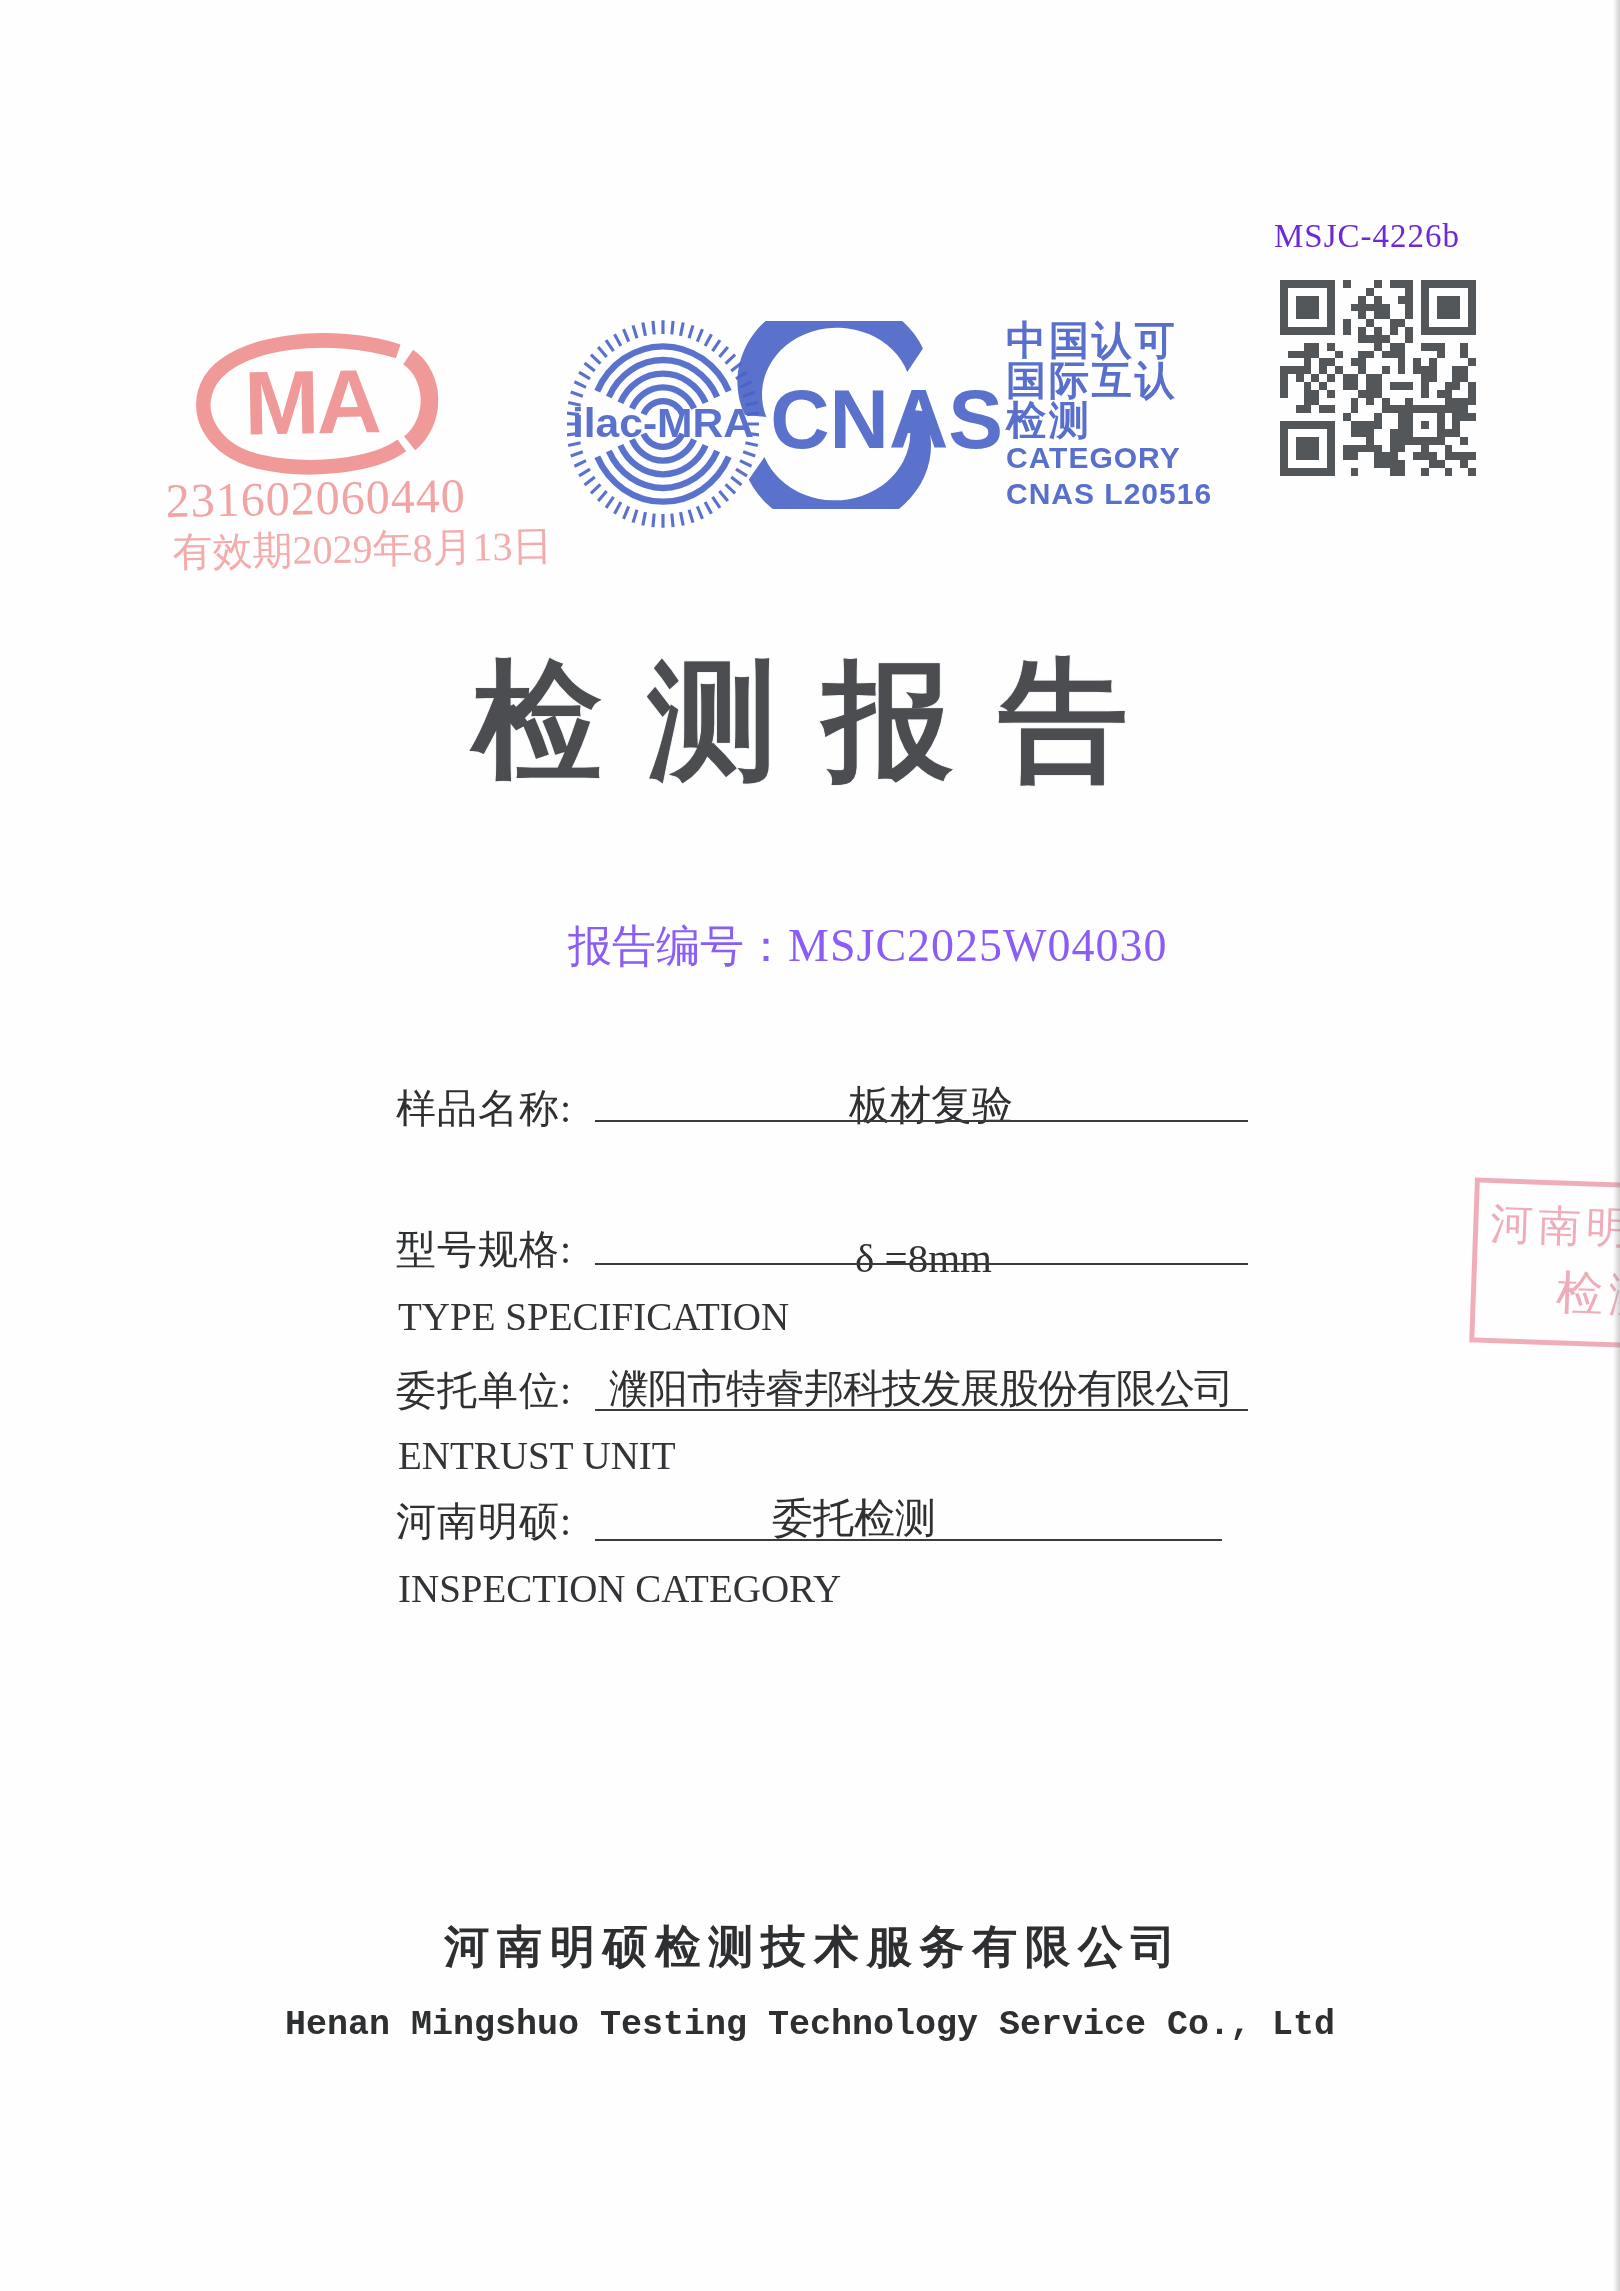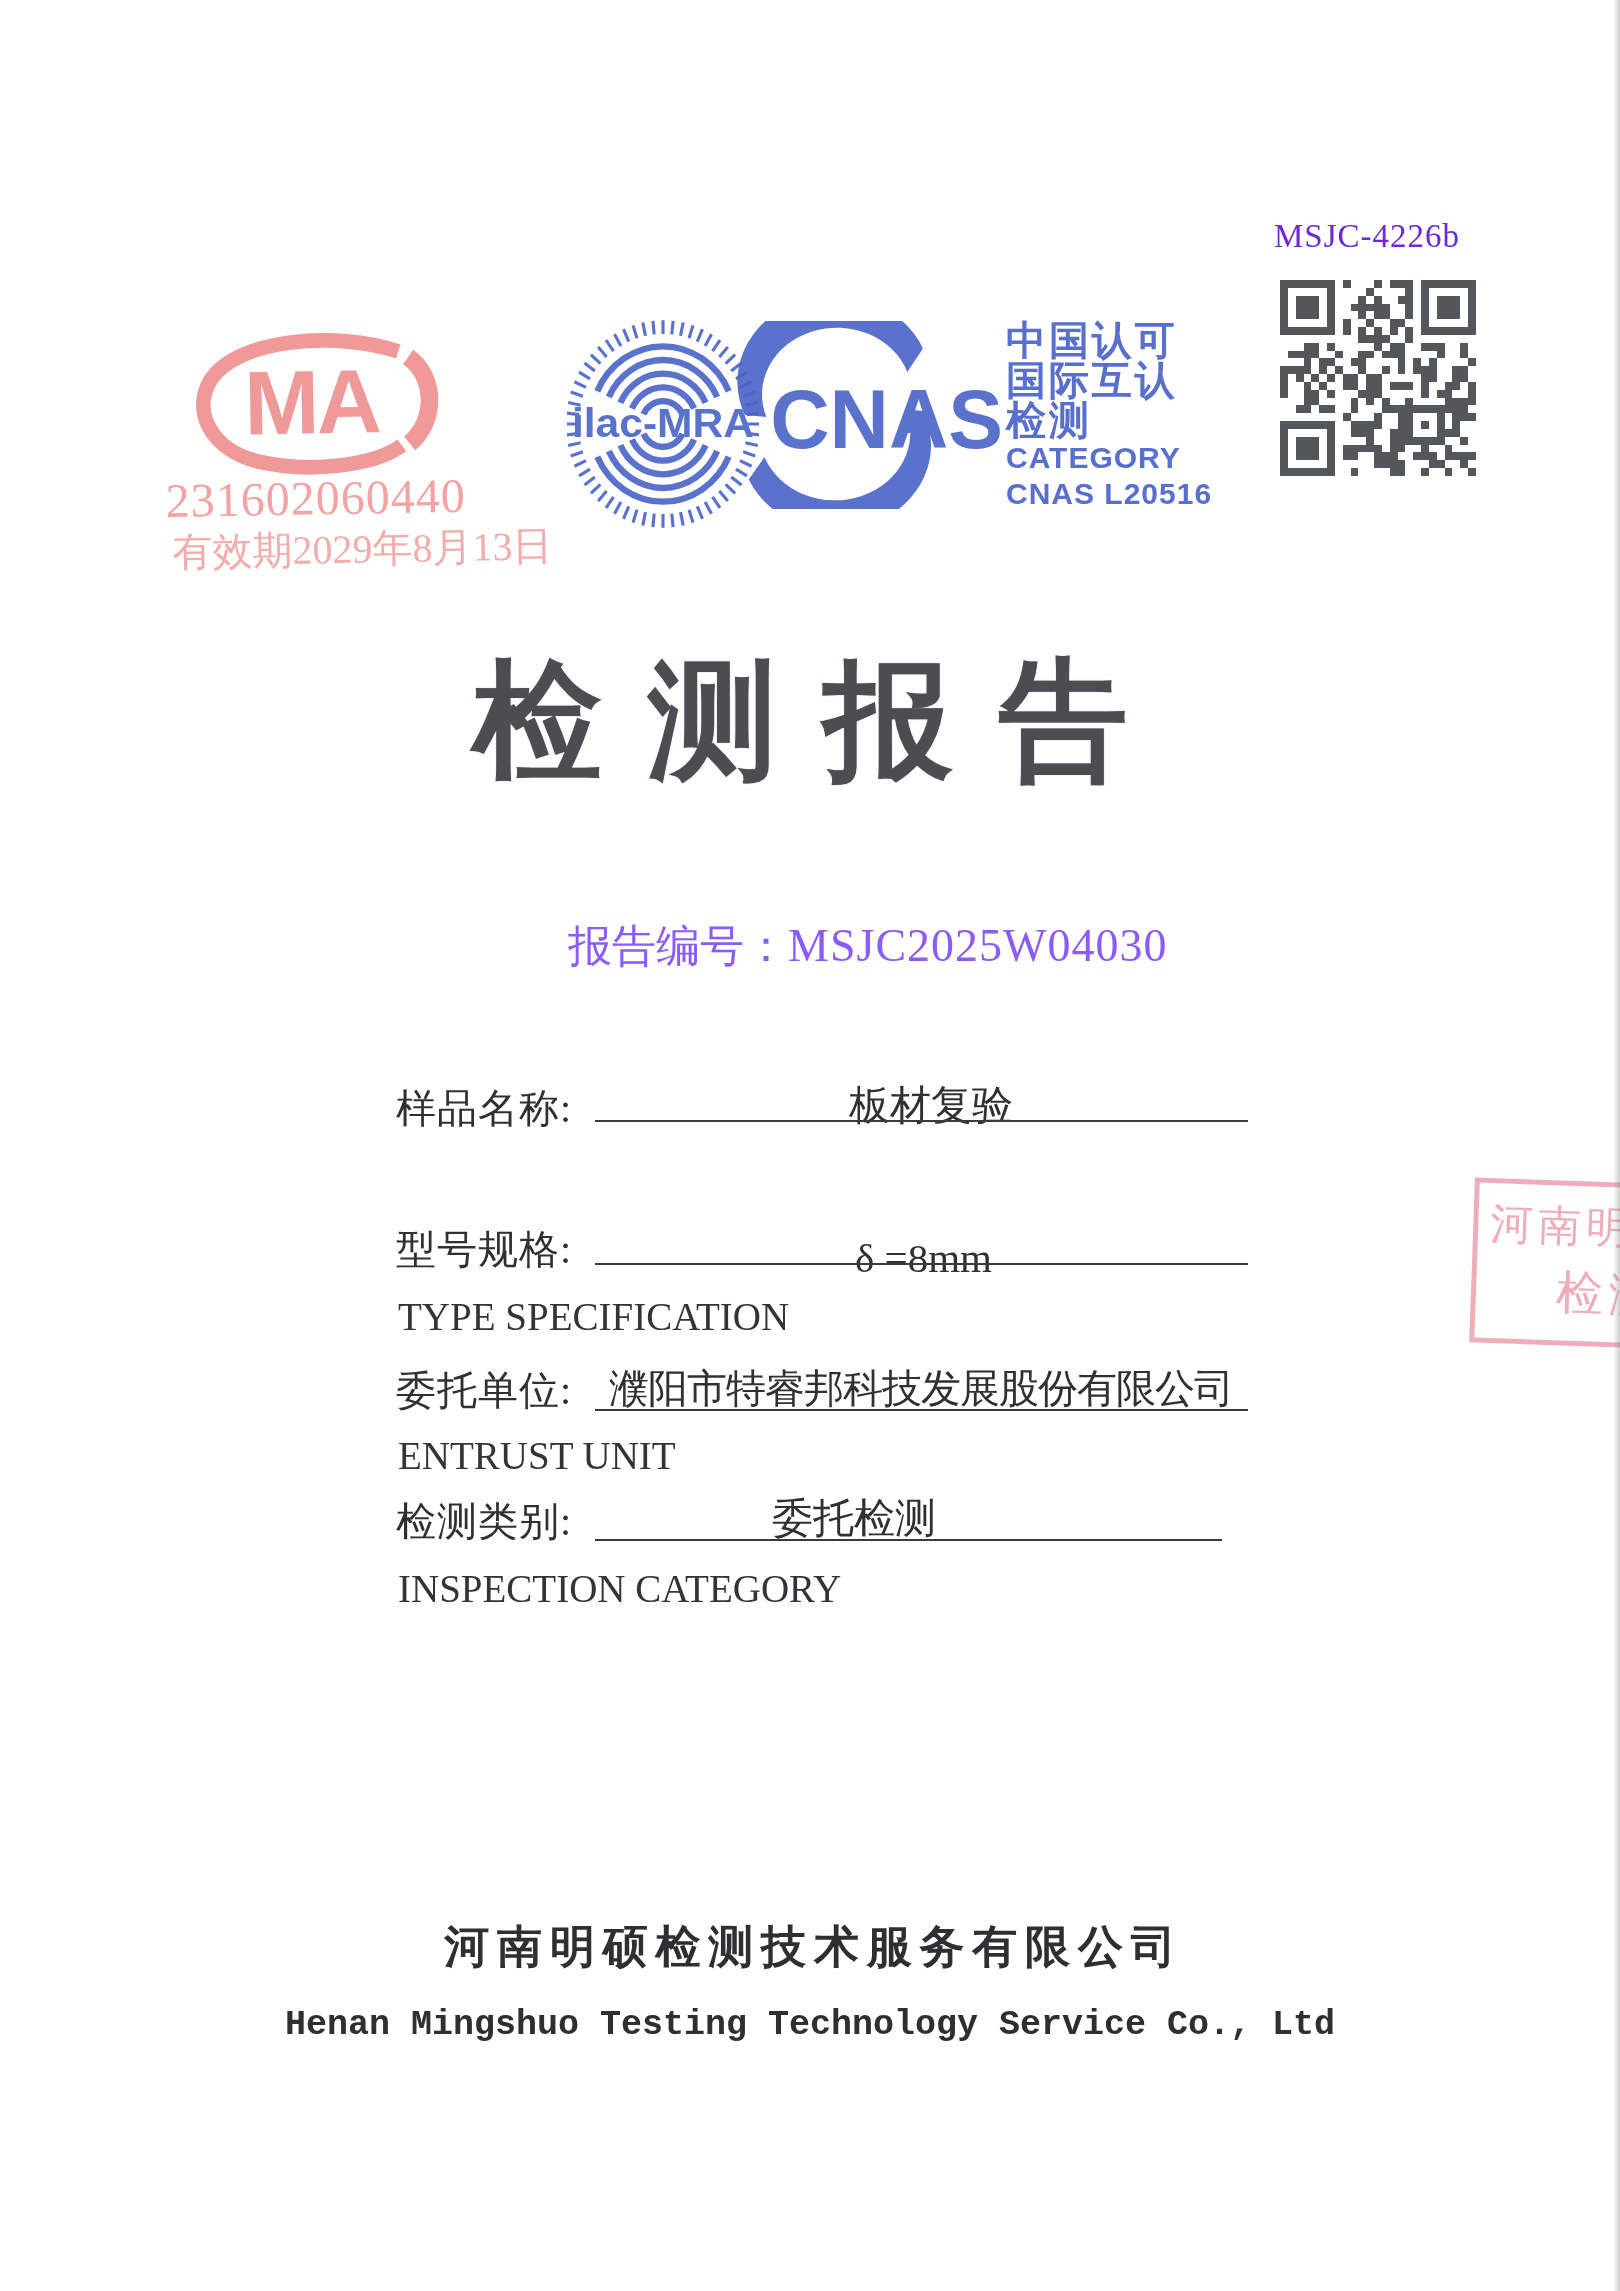--- a/index.html
+++ b/index.html
@@ -431,21 +431,21 @@
   <div class="abs f-label" style="top:1222px">型号规格:</div>
   <div class="abs f-value" style="top:1234px; left:855px">δ =8mm</div>
   <div class="abs f-line" style="top:1263px; width:653px"></div>
   <div class="abs f-cap" style="top:1294px">TYPE SPECIFICATION</div>
 
   <div class="abs f-label" style="top:1363px">委托单位:</div>
   <div class="abs f-value" style="top:1361px; left:609px; font-size:40px; letter-spacing:-1px">濮阳市特睿邦科技发展股份有限公司</div>
   <div class="abs f-line" style="top:1409px; width:653px"></div>
   <div class="abs f-cap" style="top:1433px">ENTRUST UNIT</div>
 
-  <div class="abs f-label" style="top:1494px">检测类别:</div>
+  <div class="abs f-label" style="top:1494px">河南明硕:</div>
   <div class="abs f-value" style="top:1491px; left:772px">委托检测</div>
   <div class="abs f-line" style="top:1539px; width:627px"></div>
   <div class="abs f-cap" style="top:1566px">INSPECTION CATEGORY</div>
 
   <div class="abs seal">
     <div class="l1">河南明硕</div>
     <div class="l2">检测</div>
   </div>
 
   <div class="abs company-cn">河南明硕检测技术服务有限公司</div>

